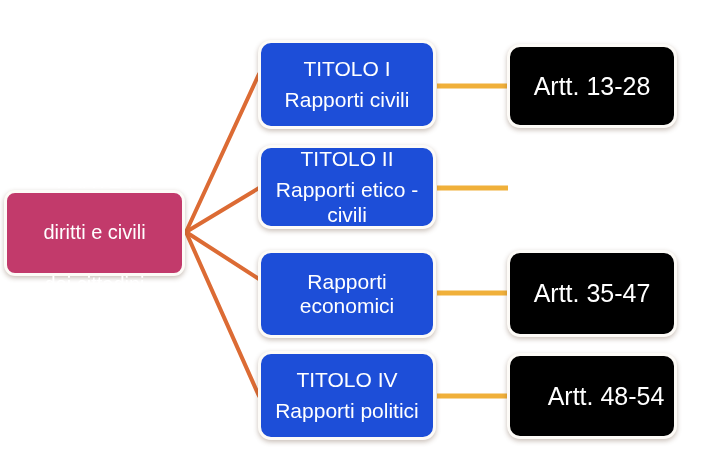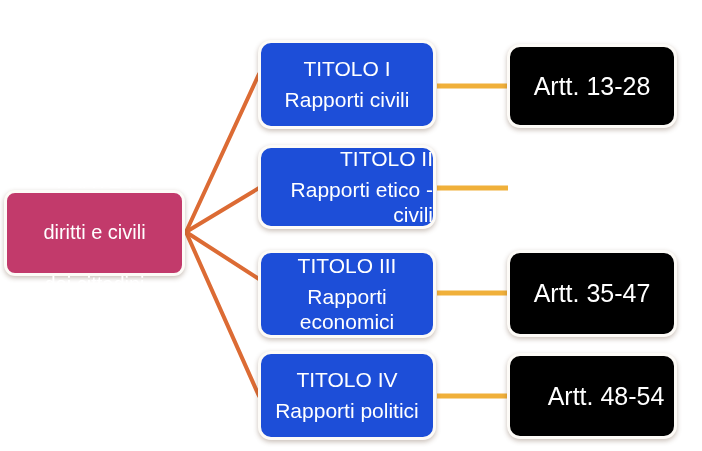--- a/index.html
+++ b/index.html
@@ -78,21 +78,21 @@
   .node-artt {
     left: 507px;
     width: 170px;
     background: #000000;
     font-size: 25px;
     border-radius: 13px;
   }
 
   
   .row-1 { top: 40px;  height: 89px; }
-  .row-2 { top: 145px; height: 84px; align-items: flex-end; }
+  .row-2 { top: 145px; height: 84px; }
   .row-3 { top: 250px; height: 88px; }
   .row-4 { top: 351px; height: 89px; }
 
   .node-artt.row-1 { top: 44px;  height: 84px; }
   .node-artt.row-2 { top: 146px; height: 84px; }
   .node-artt.row-3 { top: 250px; height: 87px; }
   .node-artt.row-4 { top: 353px; height: 86px; padding-left: 28px; }
 </style>
 </head>
 <body>
@@ -126,21 +126,20 @@
     <span class="node-line">Artt. 13-28</span>
   </div>
 
   <div class="node node-titolo row-2">
     <span class="node-line line-head">TITOLO II</span>
     <span class="node-line">Rapporti etico -</span>
     <span class="node-line">civili</span>
   </div>
 
   <div class="node node-titolo row-3">
-    <span class="node-line line-head">TITOLO III</span>
     <span class="node-line">Rapporti</span>
     <span class="node-line">economici</span>
   </div>
   <div class="node node-artt row-3">
     <span class="node-line">Artt. 35-47</span>
   </div>
 
   <div class="node node-titolo row-4">
     <span class="node-line line-head">TITOLO IV</span>
     <span class="node-line">Rapporti politici</span>

